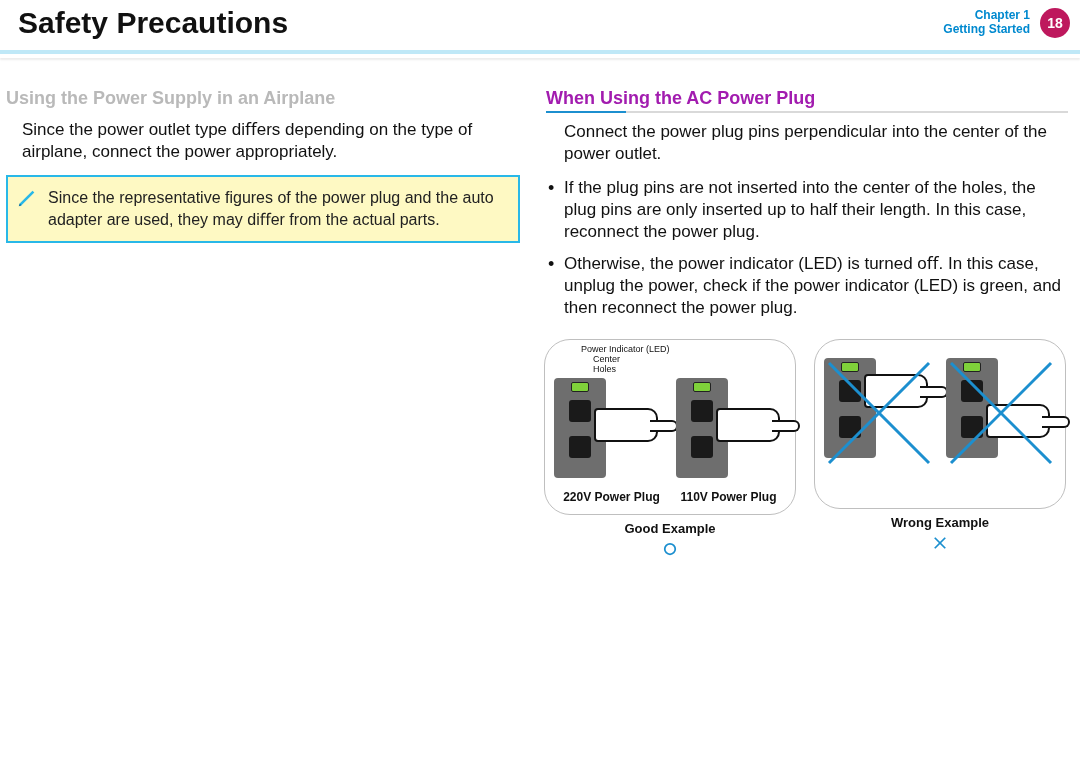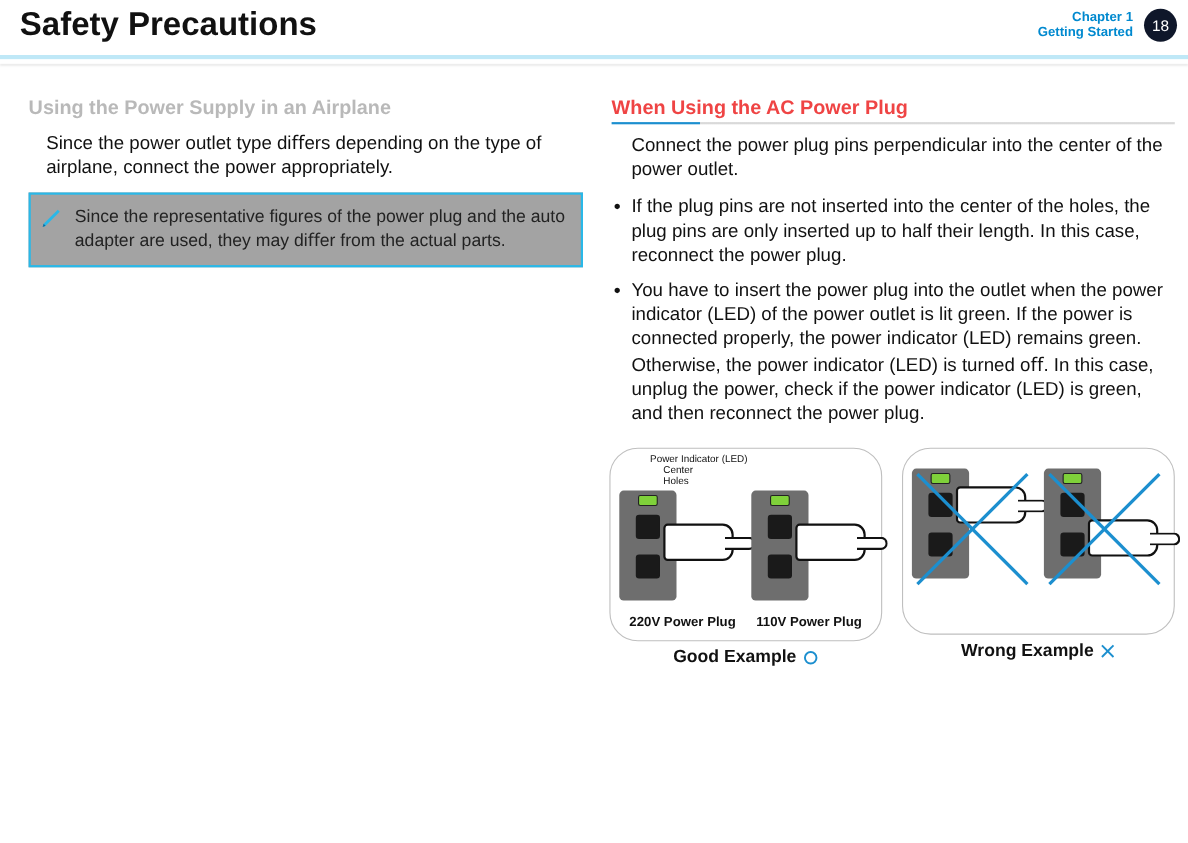--- a/index.html
+++ b/index.html
@@ -49,68 +49,68 @@
     line-height: 14px;
     font-weight: 700;
     color: #0089cf;
   }
   .page-num {
     position: absolute;
     right: 10px;
     top: 8px;
     width: 30px;
     height: 30px;
-    background: #0f172a;
+    background: #be185d;
     color: #fff;
     border-radius: 50%;
     font-size: 14px;
-    font-weight: 400;
+    font-weight: 700;
     display: flex;
     align-items: center;
     justify-content: center;
   }
   .columns {
     display: flex;
     gap: 20px;
-    padding: 18px 14px 10px 22px;
+    padding: 18px 14px 10px 2px;
     align-items: flex-start;
     height: calc(766px - 60px);
     box-sizing: border-box;
   }
   .col {
     flex: 1;
     min-width: 0;
   }
   .section-title-grey {
     font-size: 18px;
     font-weight: 700;
     color: #b9b9b9;
     margin: 14px 0 10px 4px;
   }
   .section-title-blue {
     font-size: 18px;
     font-weight: 700;
-    color: #ef4444;
+    color: #a21caf;
     margin: 14px 0 2px 2px;
   }
   .title-underline {
     height: 2px;
     background: linear-gradient(to right,#1c8fcf 80px,#d9d9d9 80px);
     margin: 2px 0 8px 2px;
     width: 100%;
   }
   .body-text {
     font-size: 17px;
     line-height: 22px;
     color: #111;
     margin: 4px 2px 12px 20px;
   }
   .note-box {
     border: 2px solid #29b8e8;
-    background: #a3a3a3;
+    background: #fef9c3;
     padding: 10px 12px 10px 40px;
     margin: 10px 4px 0 4px;
     font-size: 16px;
     line-height: 22px;
     position: relative;
     color: #222;
   }
   .note-icon {
     position: absolute;
     left: 8px;
@@ -150,27 +150,28 @@
   .diagram-box {
     border: 1px solid #bfbfbf;
     border-radius: 26px;
     padding: 8px 8px 10px 8px;
     position: relative;
     flex: 1;
     min-height: 150px;
   }
   .diagram-caption {
     text-align: center;
-    font-size: 16px;
+    font-size: 13px;
     font-weight: 700;
     margin-top: 6px;
     display: flex;
     align-items: center;
     justify-content: center;
     gap: 6px;
+    flex-direction: column;
   }
   .caption-wrap { flex:1; }
   .example-icon {
     width: 14px; height: 14px;
   }
   .plug-pair {
     display: flex;
     gap: 10px;
     justify-content: space-around;
     align-items: flex-end;
@@ -276,21 +277,20 @@
     <div class="col">
       <div class="section-title-blue">When Using the AC Power Plug</div>
       <div class="title-underline"></div>
       <div class="body-text">Connect the power plug pins perpendicular into the center of the power outlet.</div>
 
       <ul class="bullets">
         <li>
           <span>If the plug pins are not inserted into the center of the holes, the plug pins are only inserted up to half their length. In this case, reconnect the power plug.</span>
         </li>
         <li>
-          <span>You have to insert the power plug into the outlet when the power indicator (LED) of the power outlet is lit green. If the power is connected properly, the power indicator (LED) remains green.</span>
           <div class="otherwise">Otherwise, the power indicator (LED) is turned oﬀ. In this case, unplug the power, check if the power indicator (LED) is green, and then reconnect the power plug.</div>
         </li>
       </ul>
 
       <div class="diagram-row">
 
         <div class="caption-wrap">
           <div class="diagram-box">
             <div class="tiny-label" style="top:4px; left:36px;">Power Indicator (LED)</div>
             <div class="tiny-label" style="top:14px; left:48px; white-space:pre;">Center

